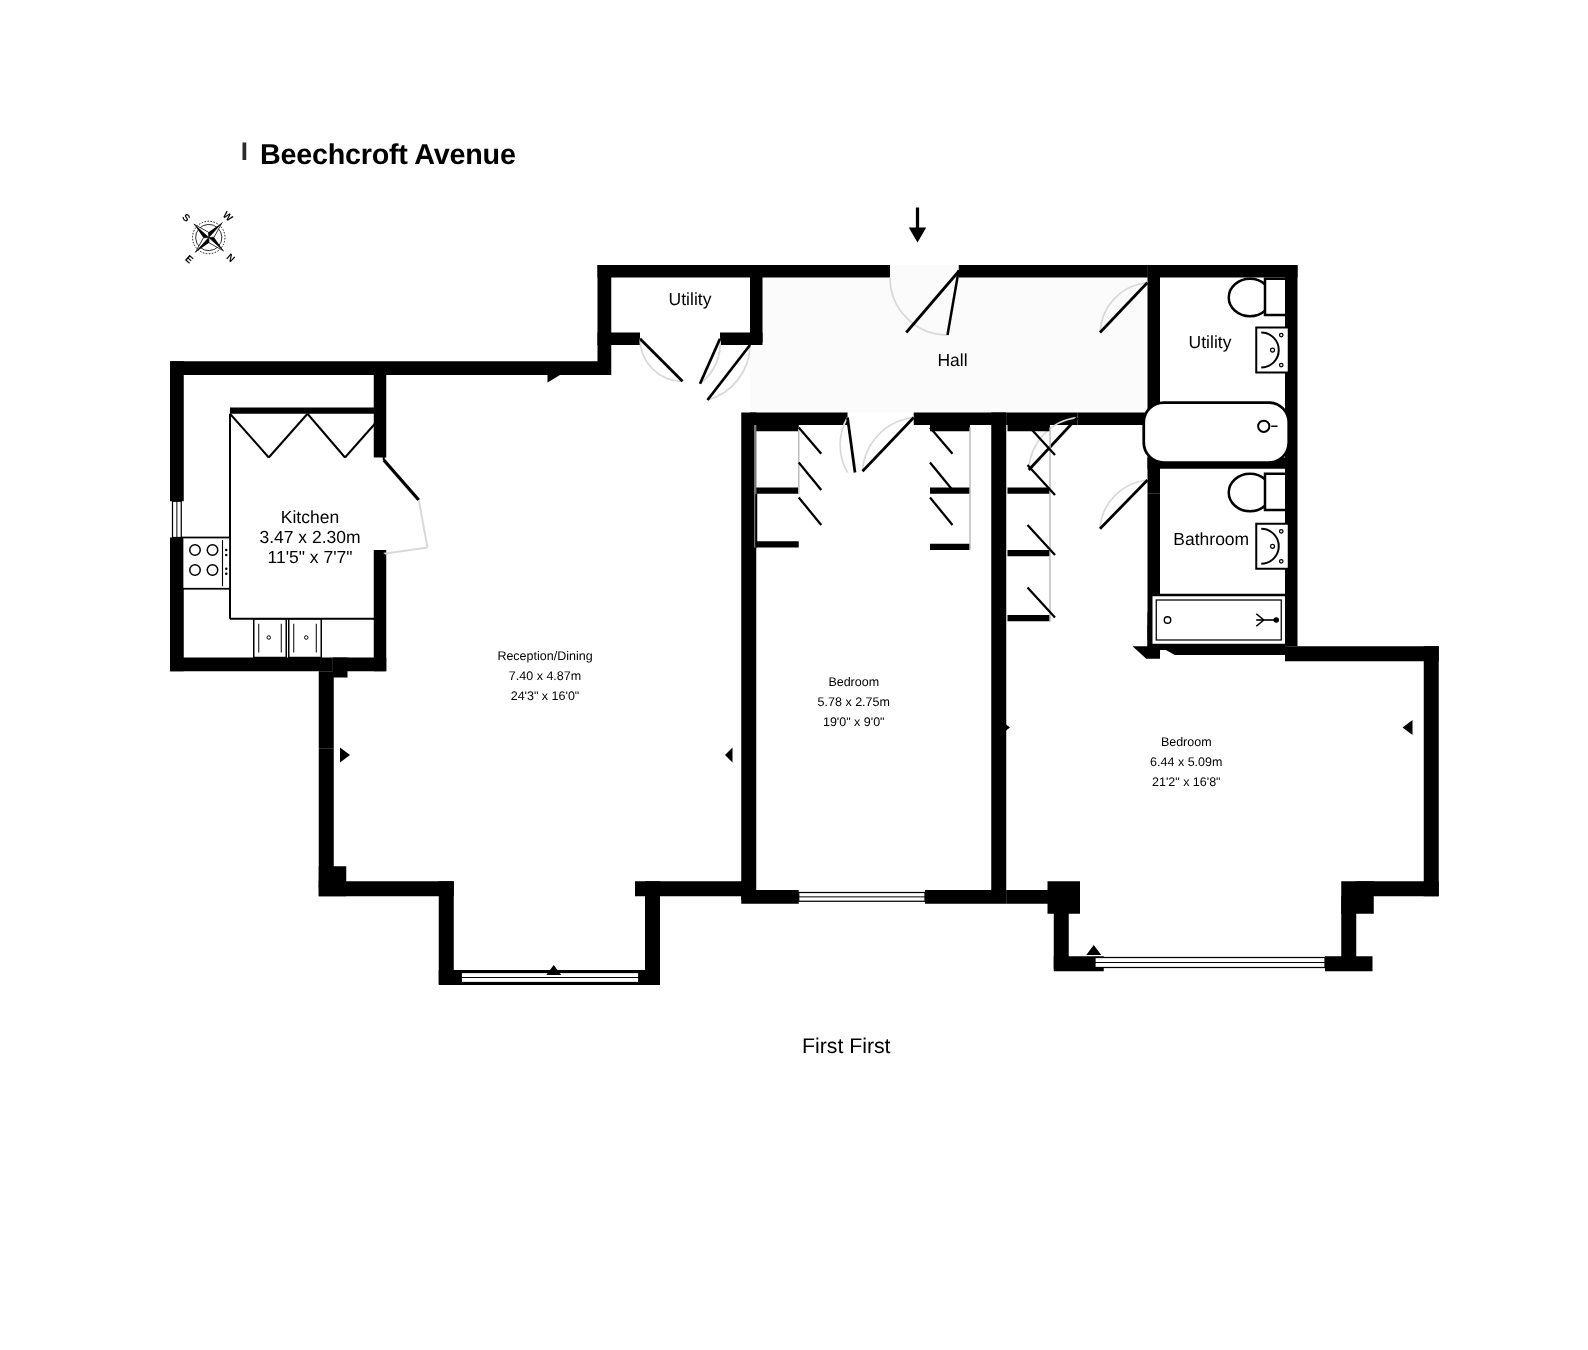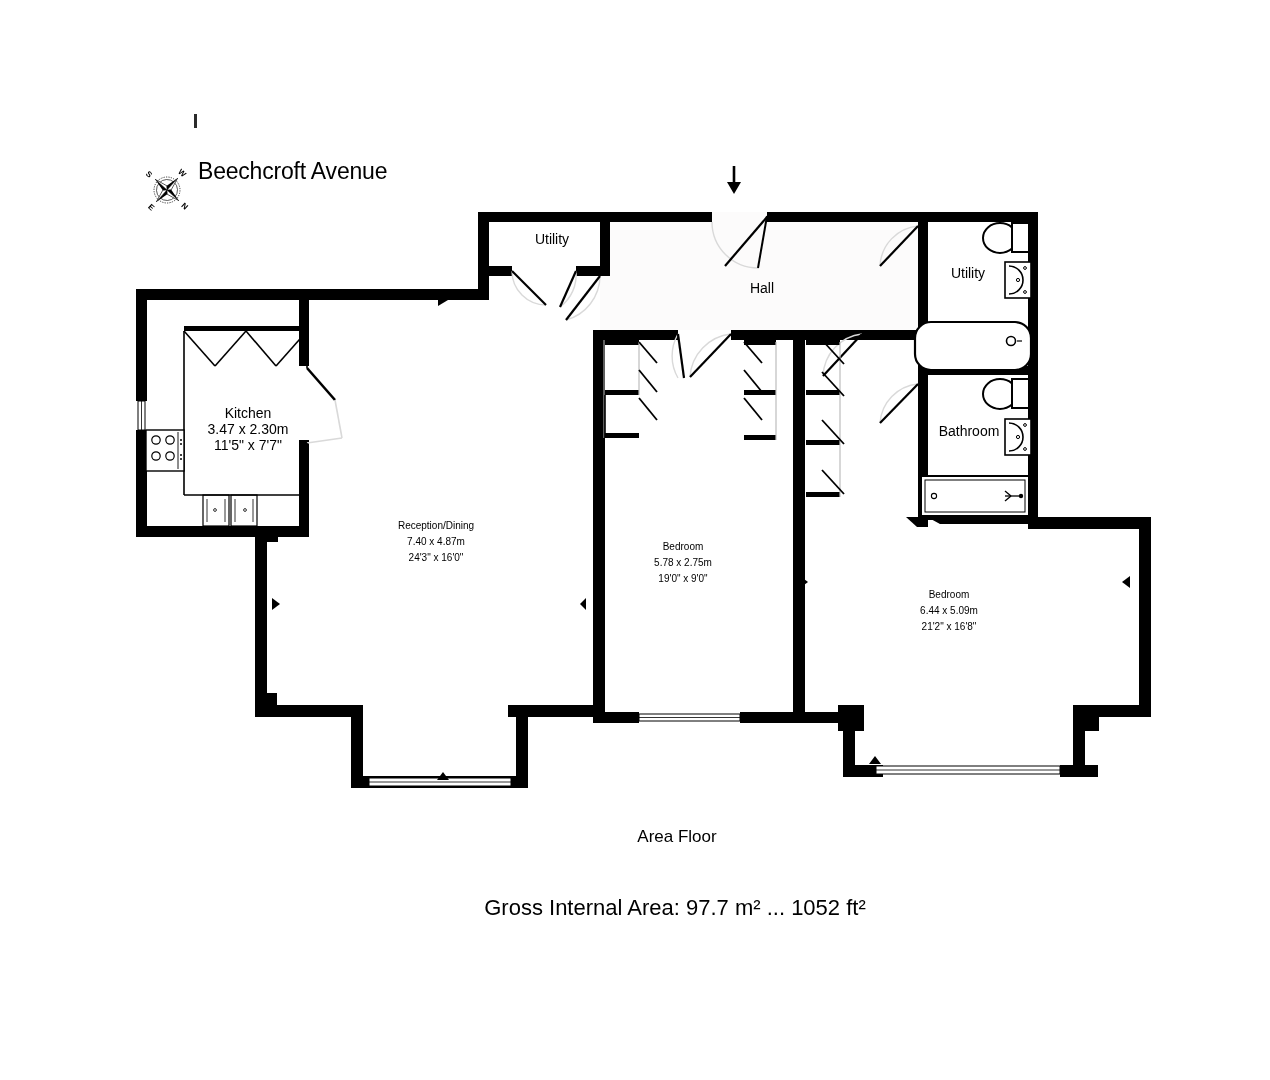--- a/index.html
+++ b/index.html
@@ -16,27 +16,26 @@
     overflow: hidden;
   }
   #plan-root {
     position: absolute;
     left: 0; top: 0;
     width: 1270px;
     height: 1080px;
   }
   .page-title {
     position: absolute;
-    left: 198px;
+    left: 208px;
     top: 110px;
     font-size: 23px;
-    font-weight: normal;
+    font-weight: bold;
     letter-spacing: -0.2px;
     white-space: nowrap;
-    margin-top: 48px;
   }
   .title-tick {
     position: absolute;
     left: 194px;
     top: 114px;
     width: 3px;
     height: 14px;
     background: #2b2b2b;
   }
   .compass {
@@ -405,19 +404,16 @@
     <div class="rl-dim">19'0" x 9'0"</div>
   </div>
 
   <div class="room-label big" style="left:949px; top:587px;">
     <div class="rl-name">Bedroom</div>
     <div class="rl-dim">6.44 x 5.09m</div>
     <div class="rl-dim">21'2" x 16'8"</div>
   </div>
 
   <div class="floor-caption">
-    <span>Area Floor</span>
-  </div>
-  <div class="area-caption">
-    <span>Gross Internal Area: 97.7 m² ... 1052 ft²</span>
+    <span>First First</span>
   </div>
 
 </div>
 
 </body></html>

